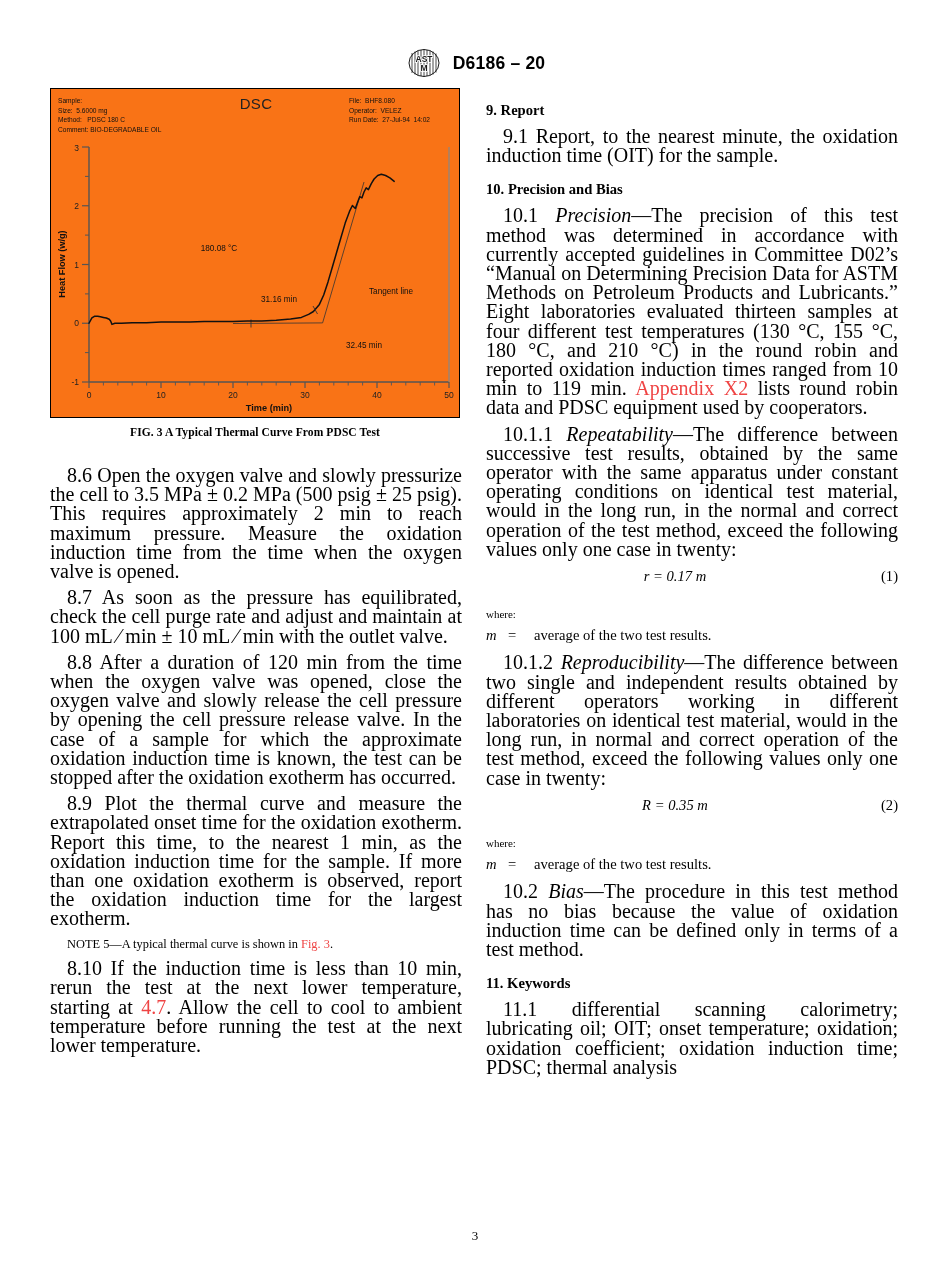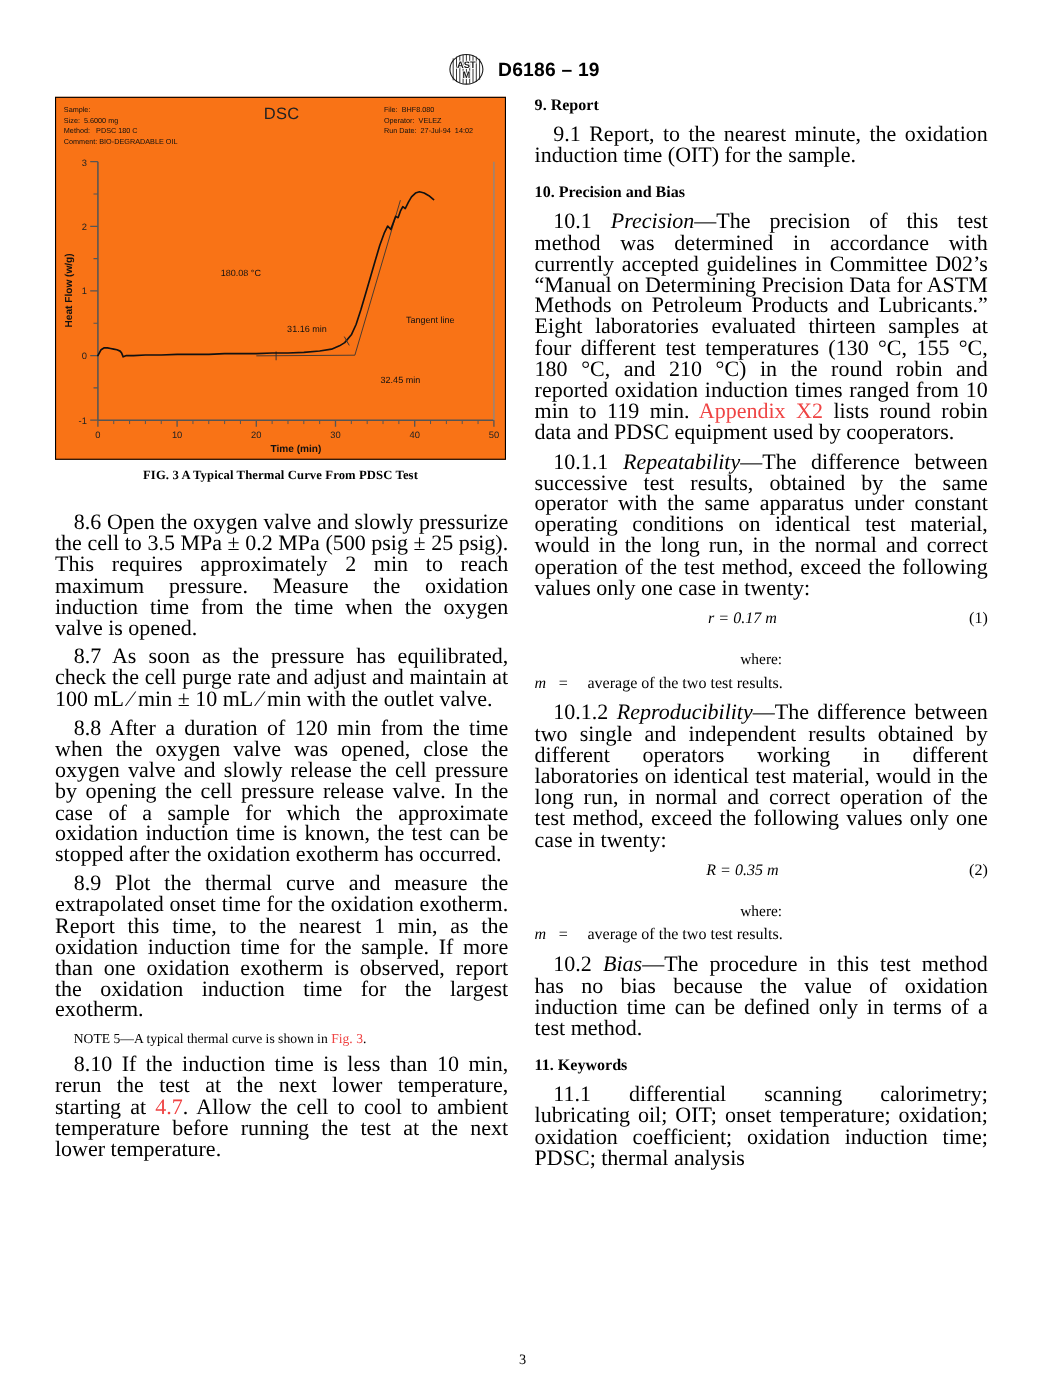--- a/index.html
+++ b/index.html
@@ -133,21 +133,21 @@
   .smallcaps-note {
     font-variant: small-caps;
     margin-top: 15px;
   }
   h3.section {
     font-size: 14.6px;
     font-weight: bold;
     margin: 16px 0 8px 0;
     text-indent: 0;
   }
-  h3.section.first { margin-top: 0; }
+  h3.section.first { margin-top: 14px; }
   .link {
     color: #ef4444;
   }
   .ital { font-style: italic; }
 
   .equation-row {
     display: flex;
     align-items: flex-start;
     margin: 9px 0 10px 0;
     font-size: 14.6px;
@@ -157,24 +157,23 @@
     text-align: center;
     font-style: italic;
   }
   .equation-row .eq-num {
     flex: 0 0 auto;
     width: 34px;
     text-align: right;
     font-style: normal;
   }
   .where-label {
-    font-size: 14px;
+    font-size: 11px;
     line-height: 19.2px;
     margin: 20px 0 2px 0;
-    text-align: center;
   }
   .where-def {
     font-size: 14.6px;
     line-height: 19.2px;
     margin: 0 0 8px 0;
     display: flex;
     gap: 0;
   }
   .where-def .sym {
     font-style: italic;
@@ -213,21 +212,21 @@
         <line x1="50" y1="5" x2="50" y2="55"></line>
         <line x1="56" y1="7" x2="56" y2="53"></line>
         <line x1="62" y1="11" x2="62" y2="49"></line>
       </g>
       <text x="38" y="27" font-family="Liberation Sans, sans-serif" font-size="17" font-weight="bold" text-anchor="middle" fill="#ffffff" stroke="#ffffff" stroke-width="3" paint-order="stroke">AST</text>
       <text x="38" y="27" font-family="Liberation Sans, sans-serif" font-size="17" font-weight="bold" text-anchor="middle" fill="#1a1a1a">AST</text>
       <text x="38" y="46" font-family="Liberation Sans, sans-serif" font-size="17" font-weight="bold" text-anchor="middle" fill="#ffffff" stroke="#ffffff" stroke-width="3" paint-order="stroke">M</text>
       <text x="38" y="46" font-family="Liberation Sans, sans-serif" font-size="17" font-weight="bold" text-anchor="middle" fill="#1a1a1a">M</text>
     </g>
   </svg>
-  <span class="std-designation">D6186 – 19</span>
+  <span class="std-designation">D6186 – 20</span>
 </div>
 
 <div class="col-left">
 
   <div class="figure-box">
     <div class="fig-head">
       <div class="left-meta">Sample:
 Size:  5.6000 mg
 Method:   PDSC 180 C
 Comment: BIO-DEGRADABLE OIL</div>

